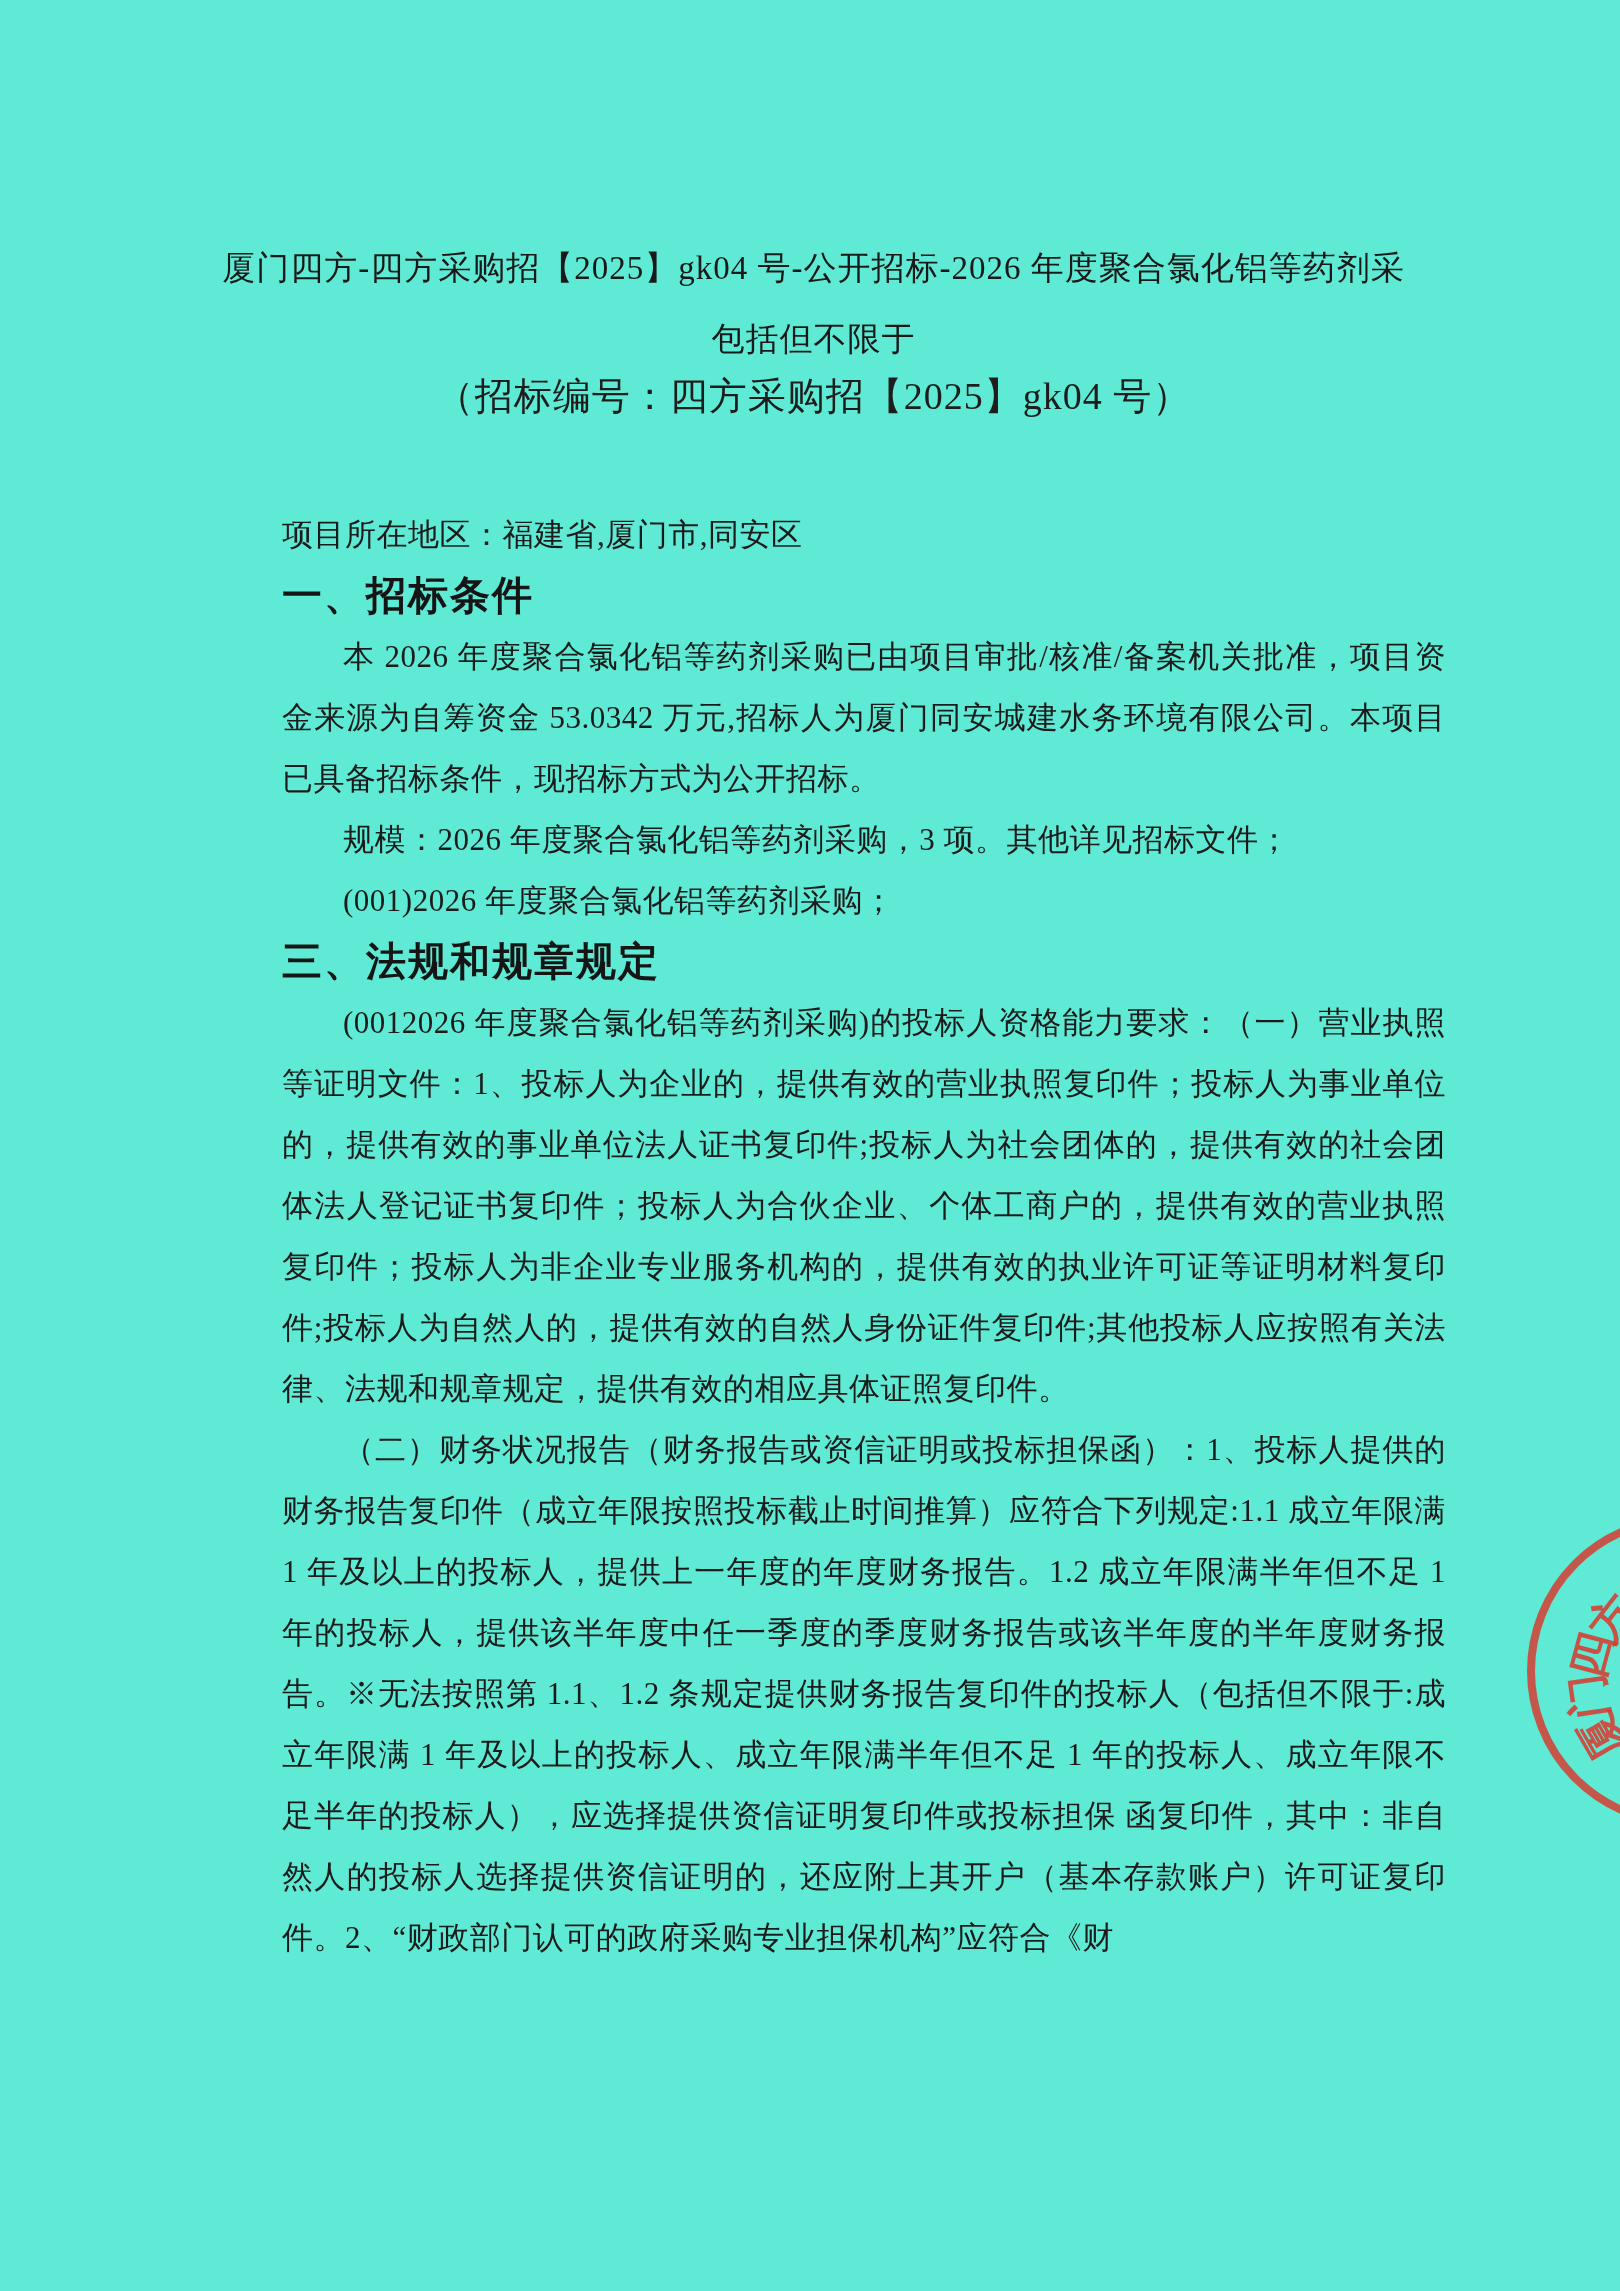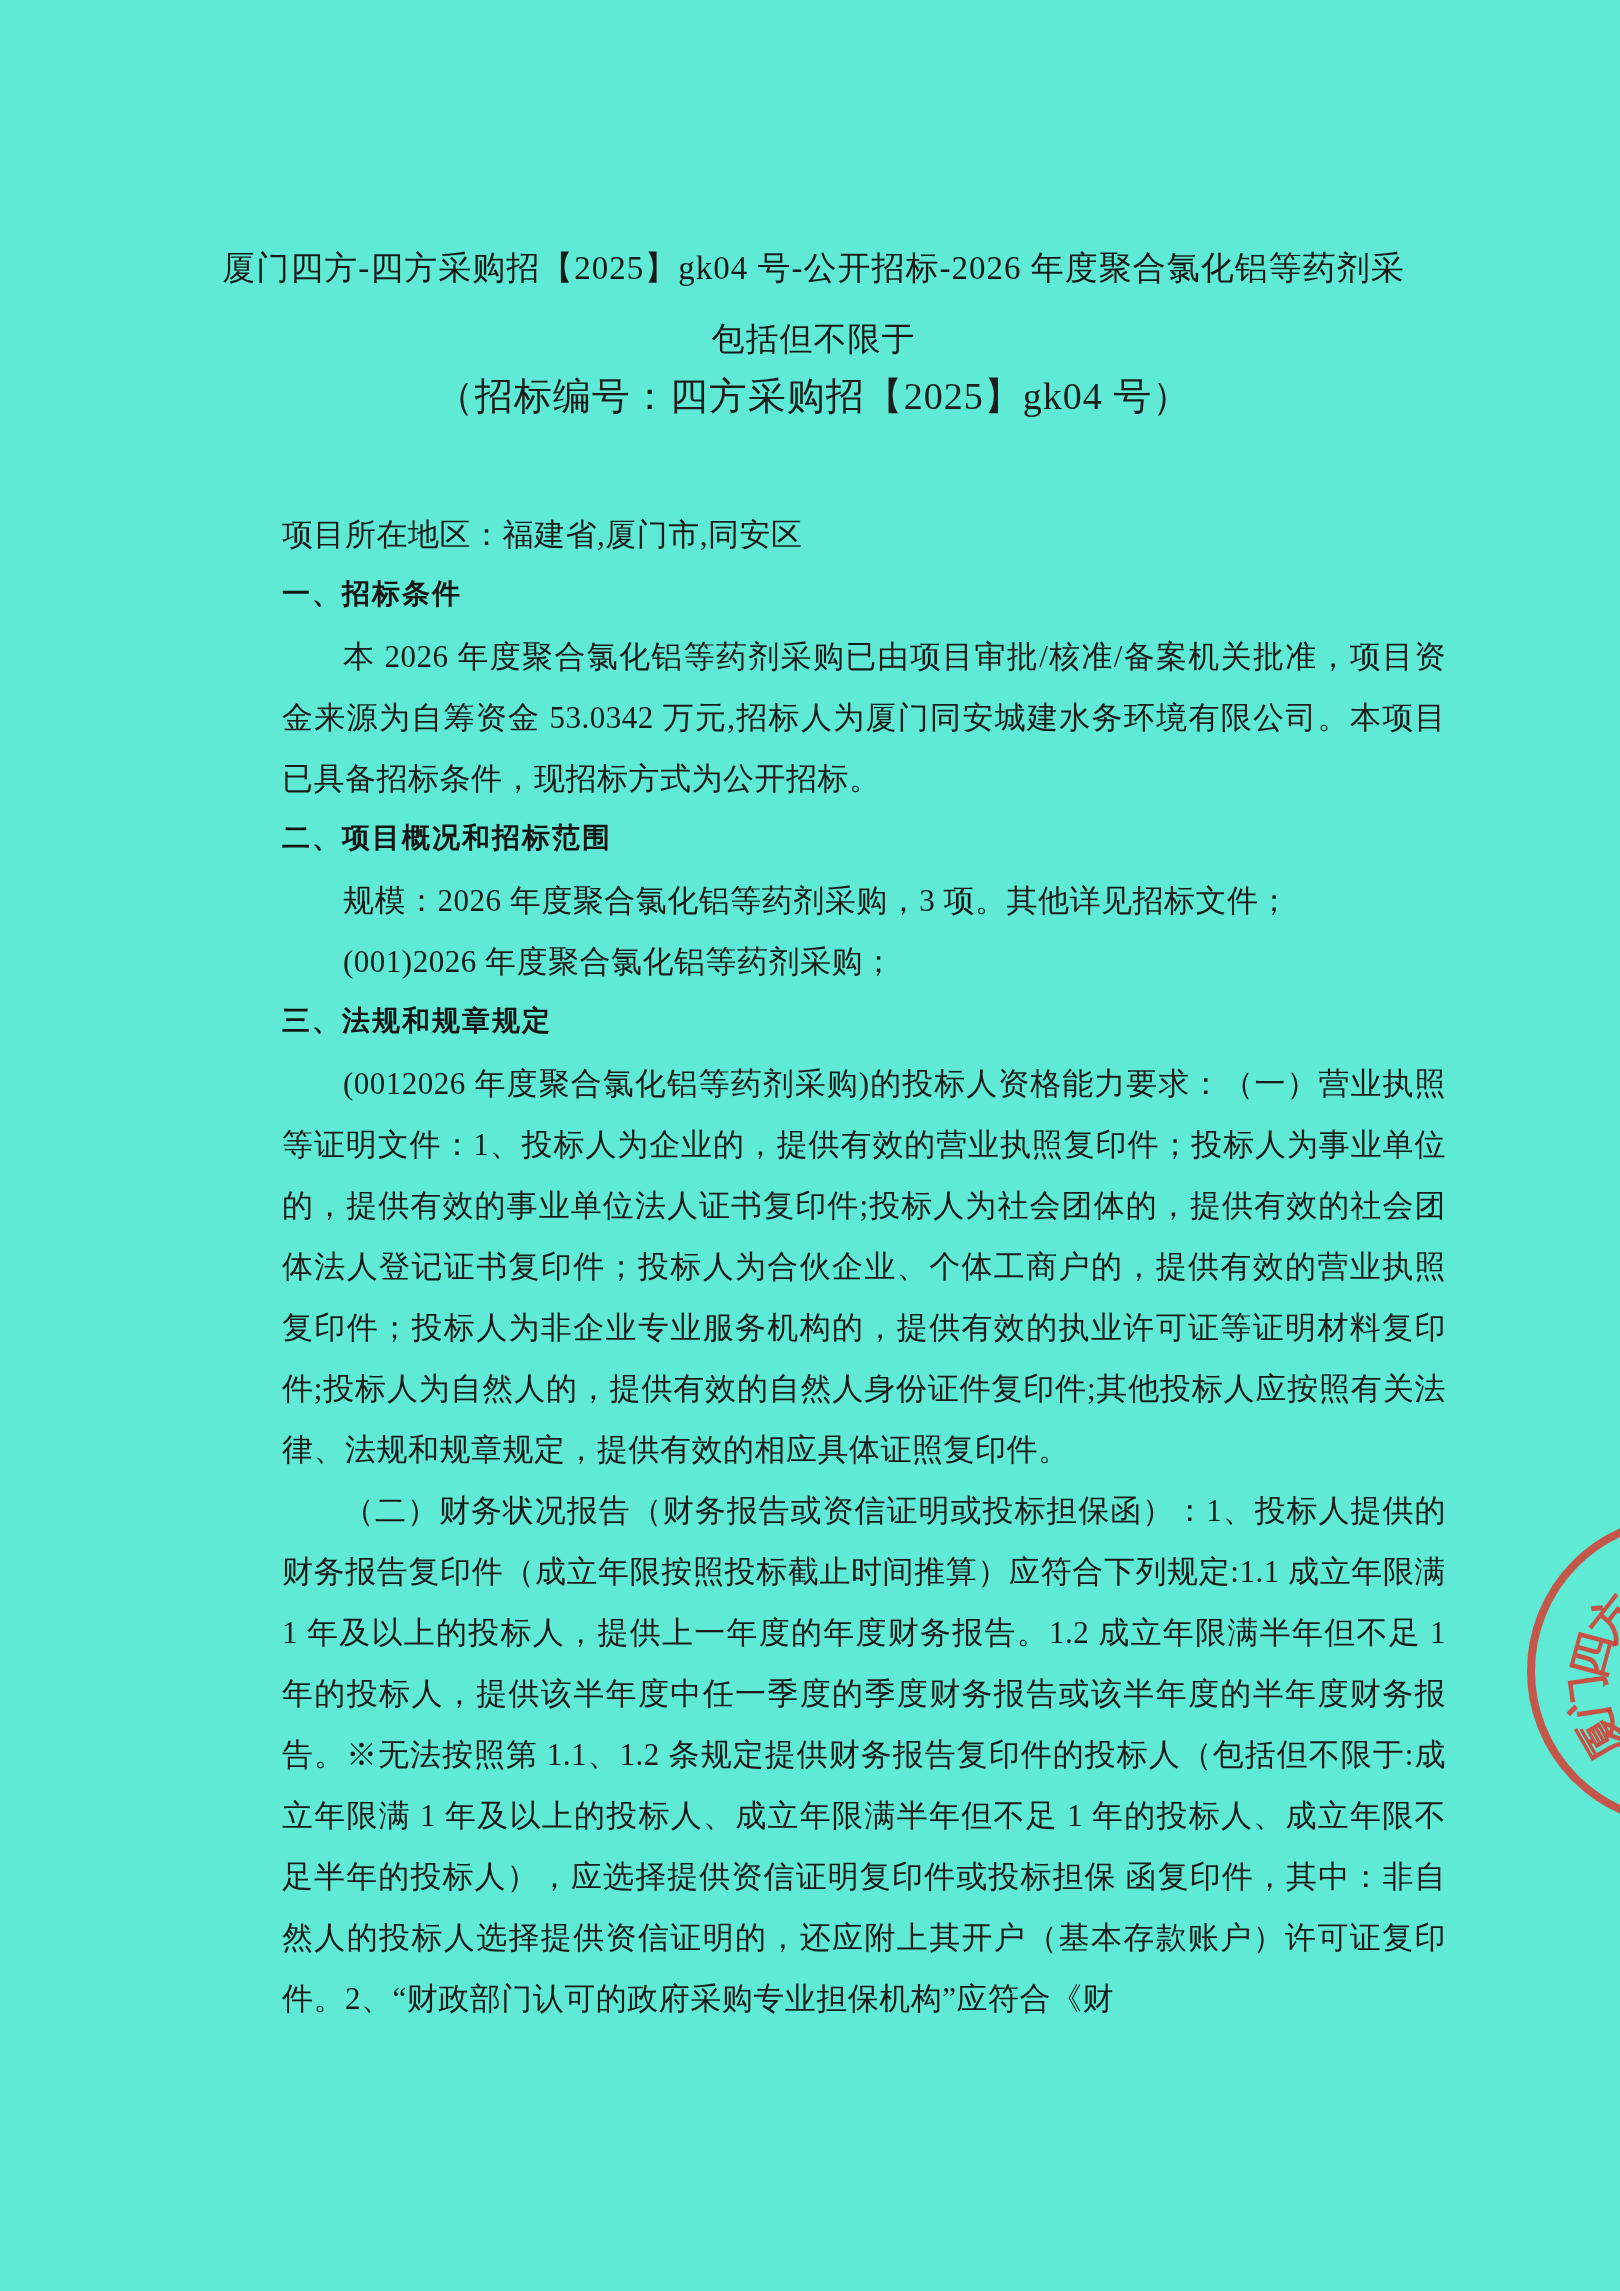--- a/index.html
+++ b/index.html
@@ -52,23 +52,23 @@
     letter-spacing: 0.5px;
     text-align: justify;
     text-align-last: left;
     color: #1b1b1b;
   }
   .content p, .content h2, .content .meta-line {
     margin: 0;
     padding: 0;
   }
   .content h2 {
-    font-family: Liberation Mono, monospace;
+    font-family: Liberation Serif, serif;
     font-weight: bold;
-    font-size: 28px;
+    font-size: 40px;
     line-height: 61px;
     letter-spacing: 2px;
     color: #151515;
   }
   .para {
     text-indent: 61px;
   }
   
   .stamp {
     position: absolute;
@@ -105,21 +105,20 @@
 
   <div class="tender-no-line">（招标编号：四方采购招【2025】gk04 号）</div>
 
   <div class="content">
 
     <div class="meta-line">项目所在地区：福建省,厦门市,同安区</div>
 
     <h2>一、招标条件</h2>
     <p class="para">本 2026 年度聚合氯化铝等药剂采购已由项目审批/核准/备案机关批准，项目资金来源为自筹资金 53.0342 万元,招标人为厦门同安城建水务环境有限公司。本项目已具备招标条件，现招标方式为公开招标。</p>
 
-    <h2>二、项目概况和招标范围</h2>
     <p class="para">规模：2026 年度聚合氯化铝等药剂采购，3 项。其他详见招标文件；</p>
     <p class="para">(001)2026 年度聚合氯化铝等药剂采购；</p>
 
     <h2>三、法规和规章规定</h2>
     <p class="para">(0012026 年度聚合氯化铝等药剂采购)的投标人资格能力要求：（一）营业执照等证明文件：1、投标人为企业的，提供有效的营业执照复印件；投标人为事业单位的，提供有效的事业单位法人证书复印件;投标人为社会团体的，提供有效的社会团体法人登记证书复印件；投标人为合伙企业、个体工商户的，提供有效的营业执照复印件；投标人为非企业专业服务机构的，提供有效的执业许可证等证明材料复印件;投标人为自然人的，提供有效的自然人身份证件复印件;其他投标人应按照有关法律、法规和规章规定，提供有效的相应具体证照复印件。</p>
     <p class="para">（二）财务状况报告（财务报告或资信证明或投标担保函）：1、投标人提供的财务报告复印件（成立年限按照投标截止时间推算）应符合下列规定:1.1 成立年限满 1 年及以上的投标人，提供上一年度的年度财务报告。1.2 成立年限满半年但不足 1 年的投标人，提供该半年度中任一季度的季度财务报告或该半年度的半年度财务报告。※无法按照第 1.1、1.2 条规定提供财务报告复印件的投标人（包括但不限于:成立年限满 1 年及以上的投标人、成立年限满半年但不足 1 年的投标人、成立年限不足半年的投标人），应选择提供资信证明复印件或投标担保 函复印件，其中：非自然人的投标人选择提供资信证明的，还应附上其开户（基本存款账户）许可证复印件。2、“财政部门认可的政府采购专业担保机构”应符合《财</p>
 
   </div>
 
   <div class="stamp">

